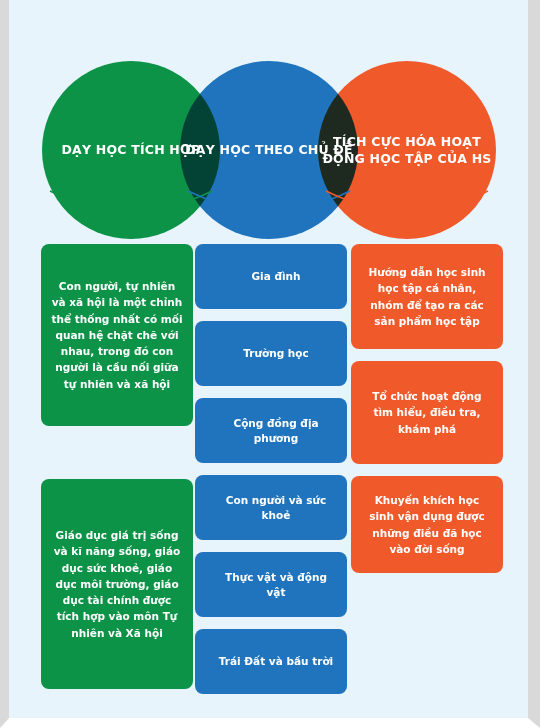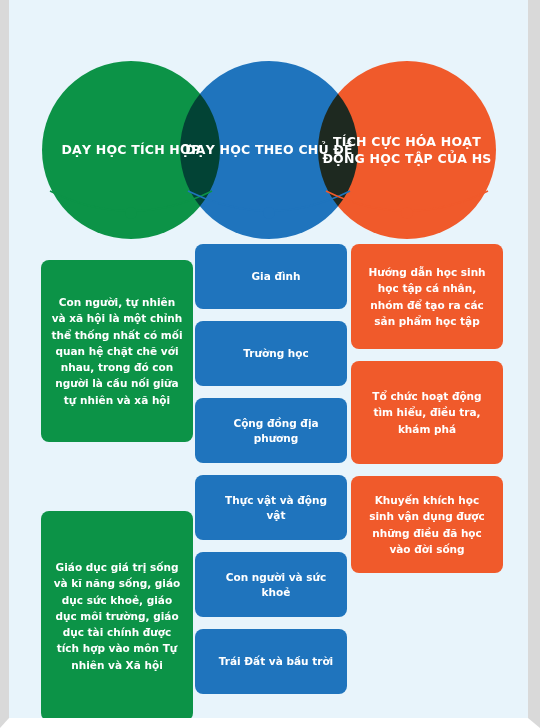--- a/index.html
+++ b/index.html
@@ -141,21 +141,21 @@
     border-radius: 8px;
     color: #ffffff;
     display: flex;
     align-items: center;
     justify-content: center;
     text-align: center;
     font-weight: bold;
     box-sizing: border-box;
     padding: 6px 10px;
   }
-  .card-green  { background: #0c9347; margin-top: 16px; }
+  .card-green  { background: #0c9347; }
   .card-blue   { background: #1f74bd; padding-left: 20px; }
   .card-orange { background: #f05a2b; }
 
   
   #col-green .card { font-size: 10.5px; line-height: 1.55; }
   #green-card-0 { height: 182px; margin-bottom: 53px; }
   #green-card-1 { height: 210px; }
 
   
   #col-blue .card { font-size: 10.5px; line-height: 1.4; height: 65px; margin-bottom: 12px; }
@@ -229,24 +229,24 @@
     <div class="card card-blue">
       <span>Gia đình</span>
     </div>
     <div class="card card-blue">
       <span>Trường học</span>
     </div>
     <div class="card card-blue">
       <span>Cộng đồng địa phương</span>
     </div>
     <div class="card card-blue">
+      <span>Con người và sức khoẻ</span>
+    </div>
+    <div class="card card-blue">
       <span>Thực vật và động vật</span>
-    </div>
-    <div class="card card-blue">
-      <span>Con người và sức khoẻ</span>
     </div>
     <div class="card card-blue">
       <span>Trái Đất và bầu trời</span>
     </div>
   </div>
 
   <div class="column" id="col-orange">
     <div class="card card-orange" id="orange-card-2">
       <span>Hướng dẫn học sinh học tập cá nhân, nhóm để tạo ra các sản phẩm học tập</span>
     </div>

